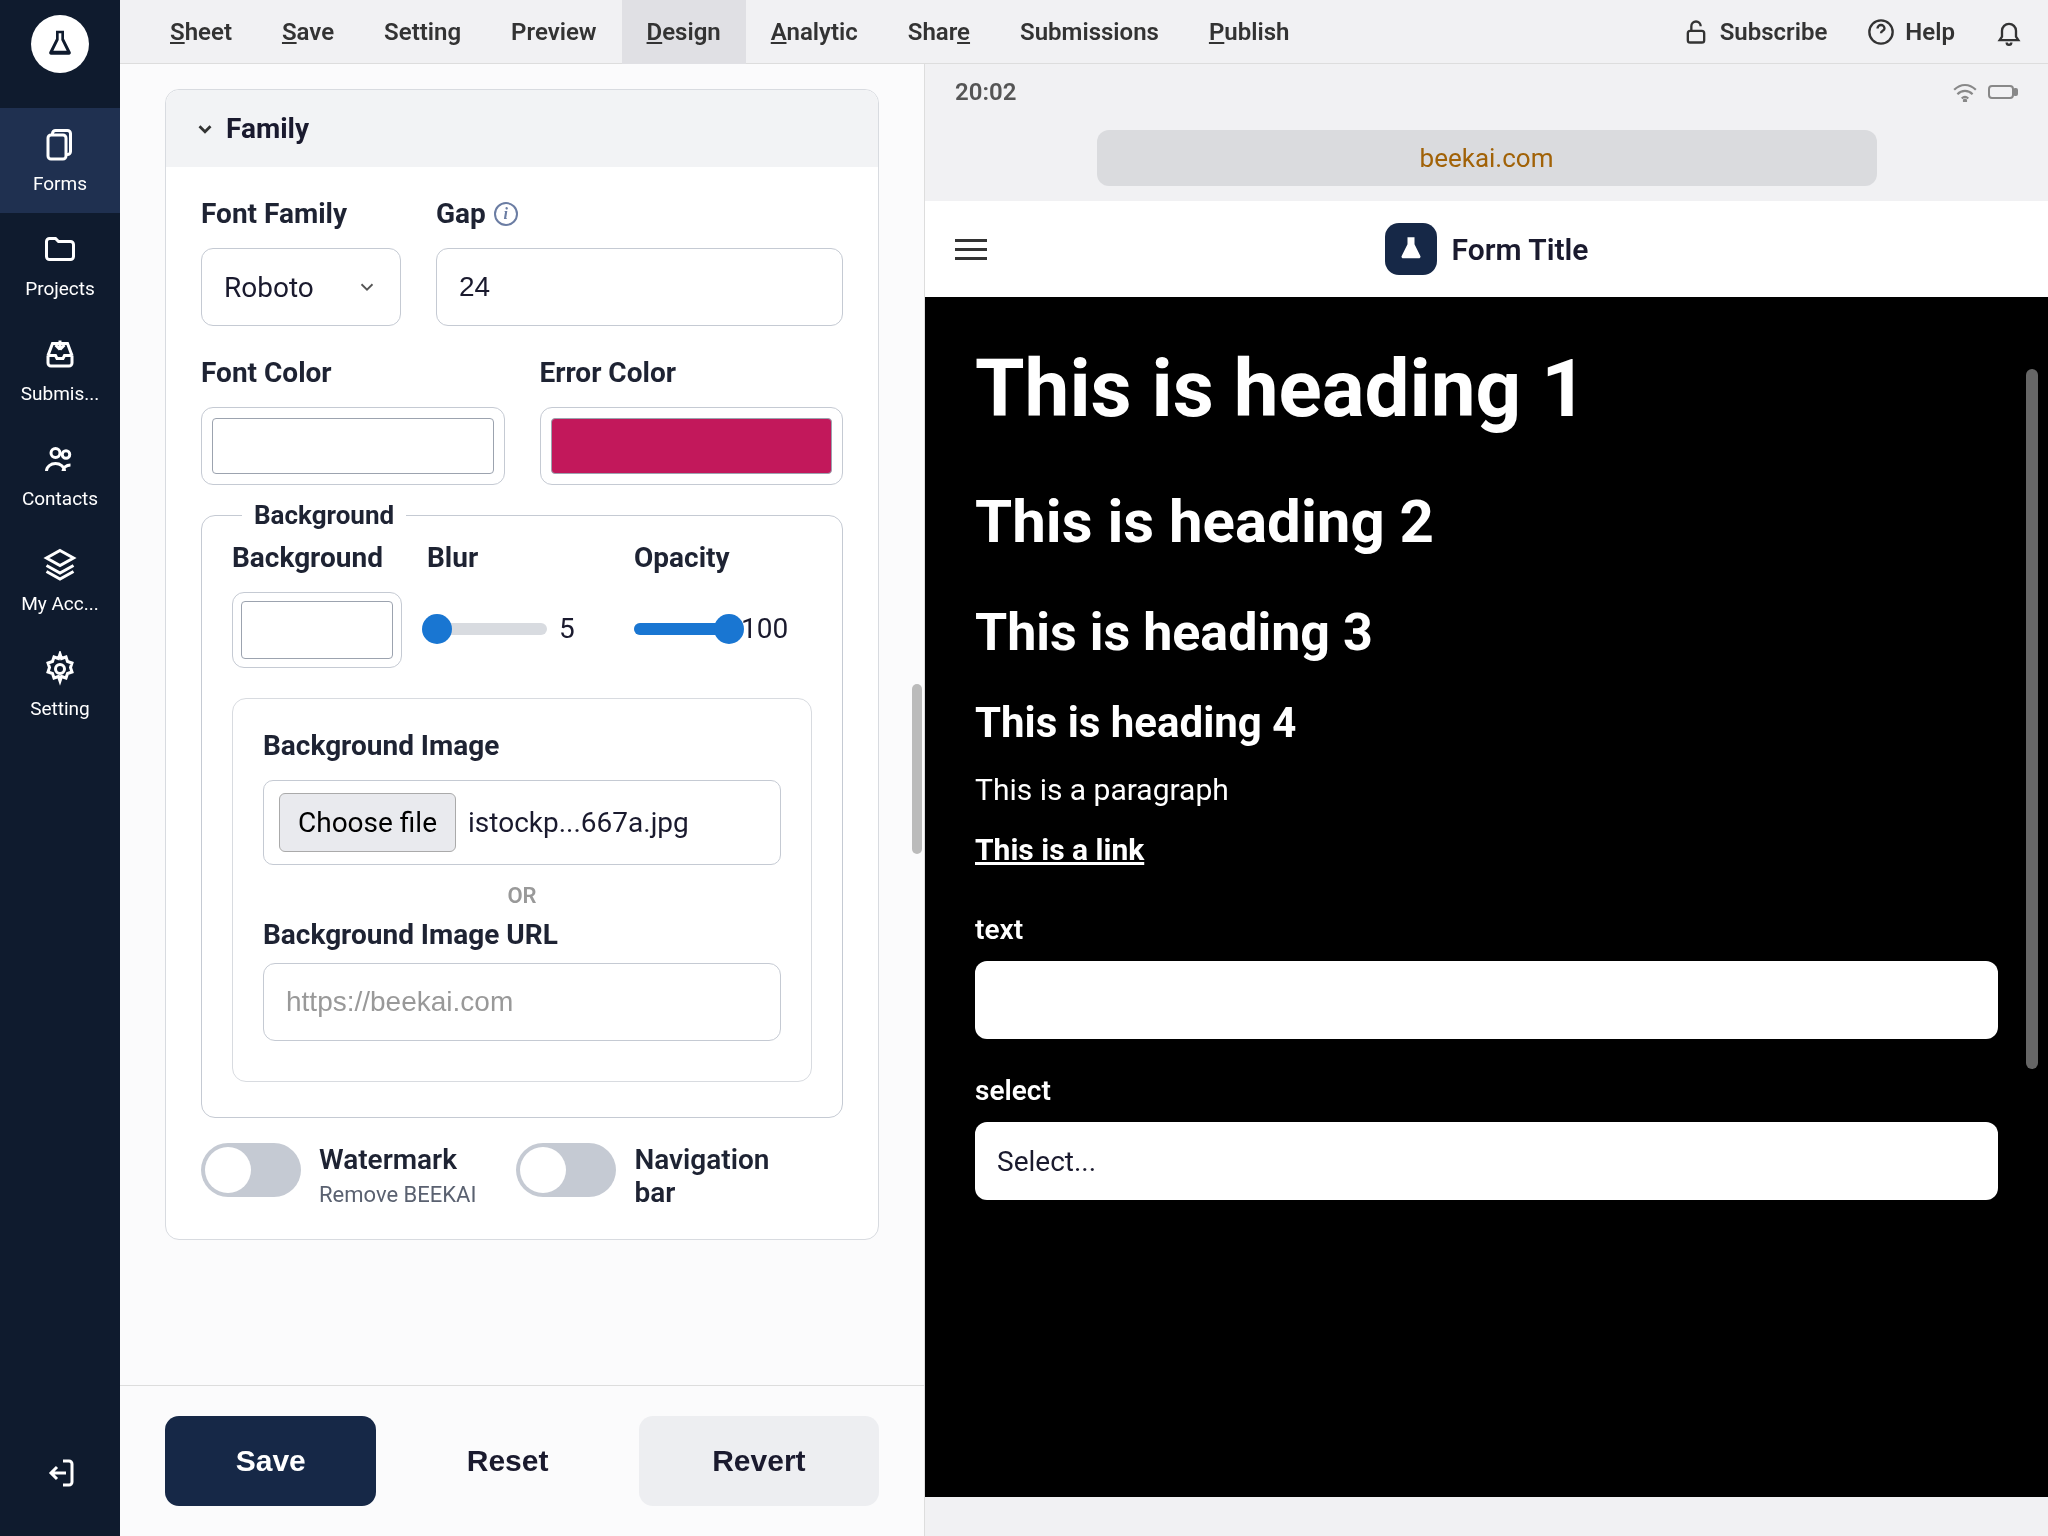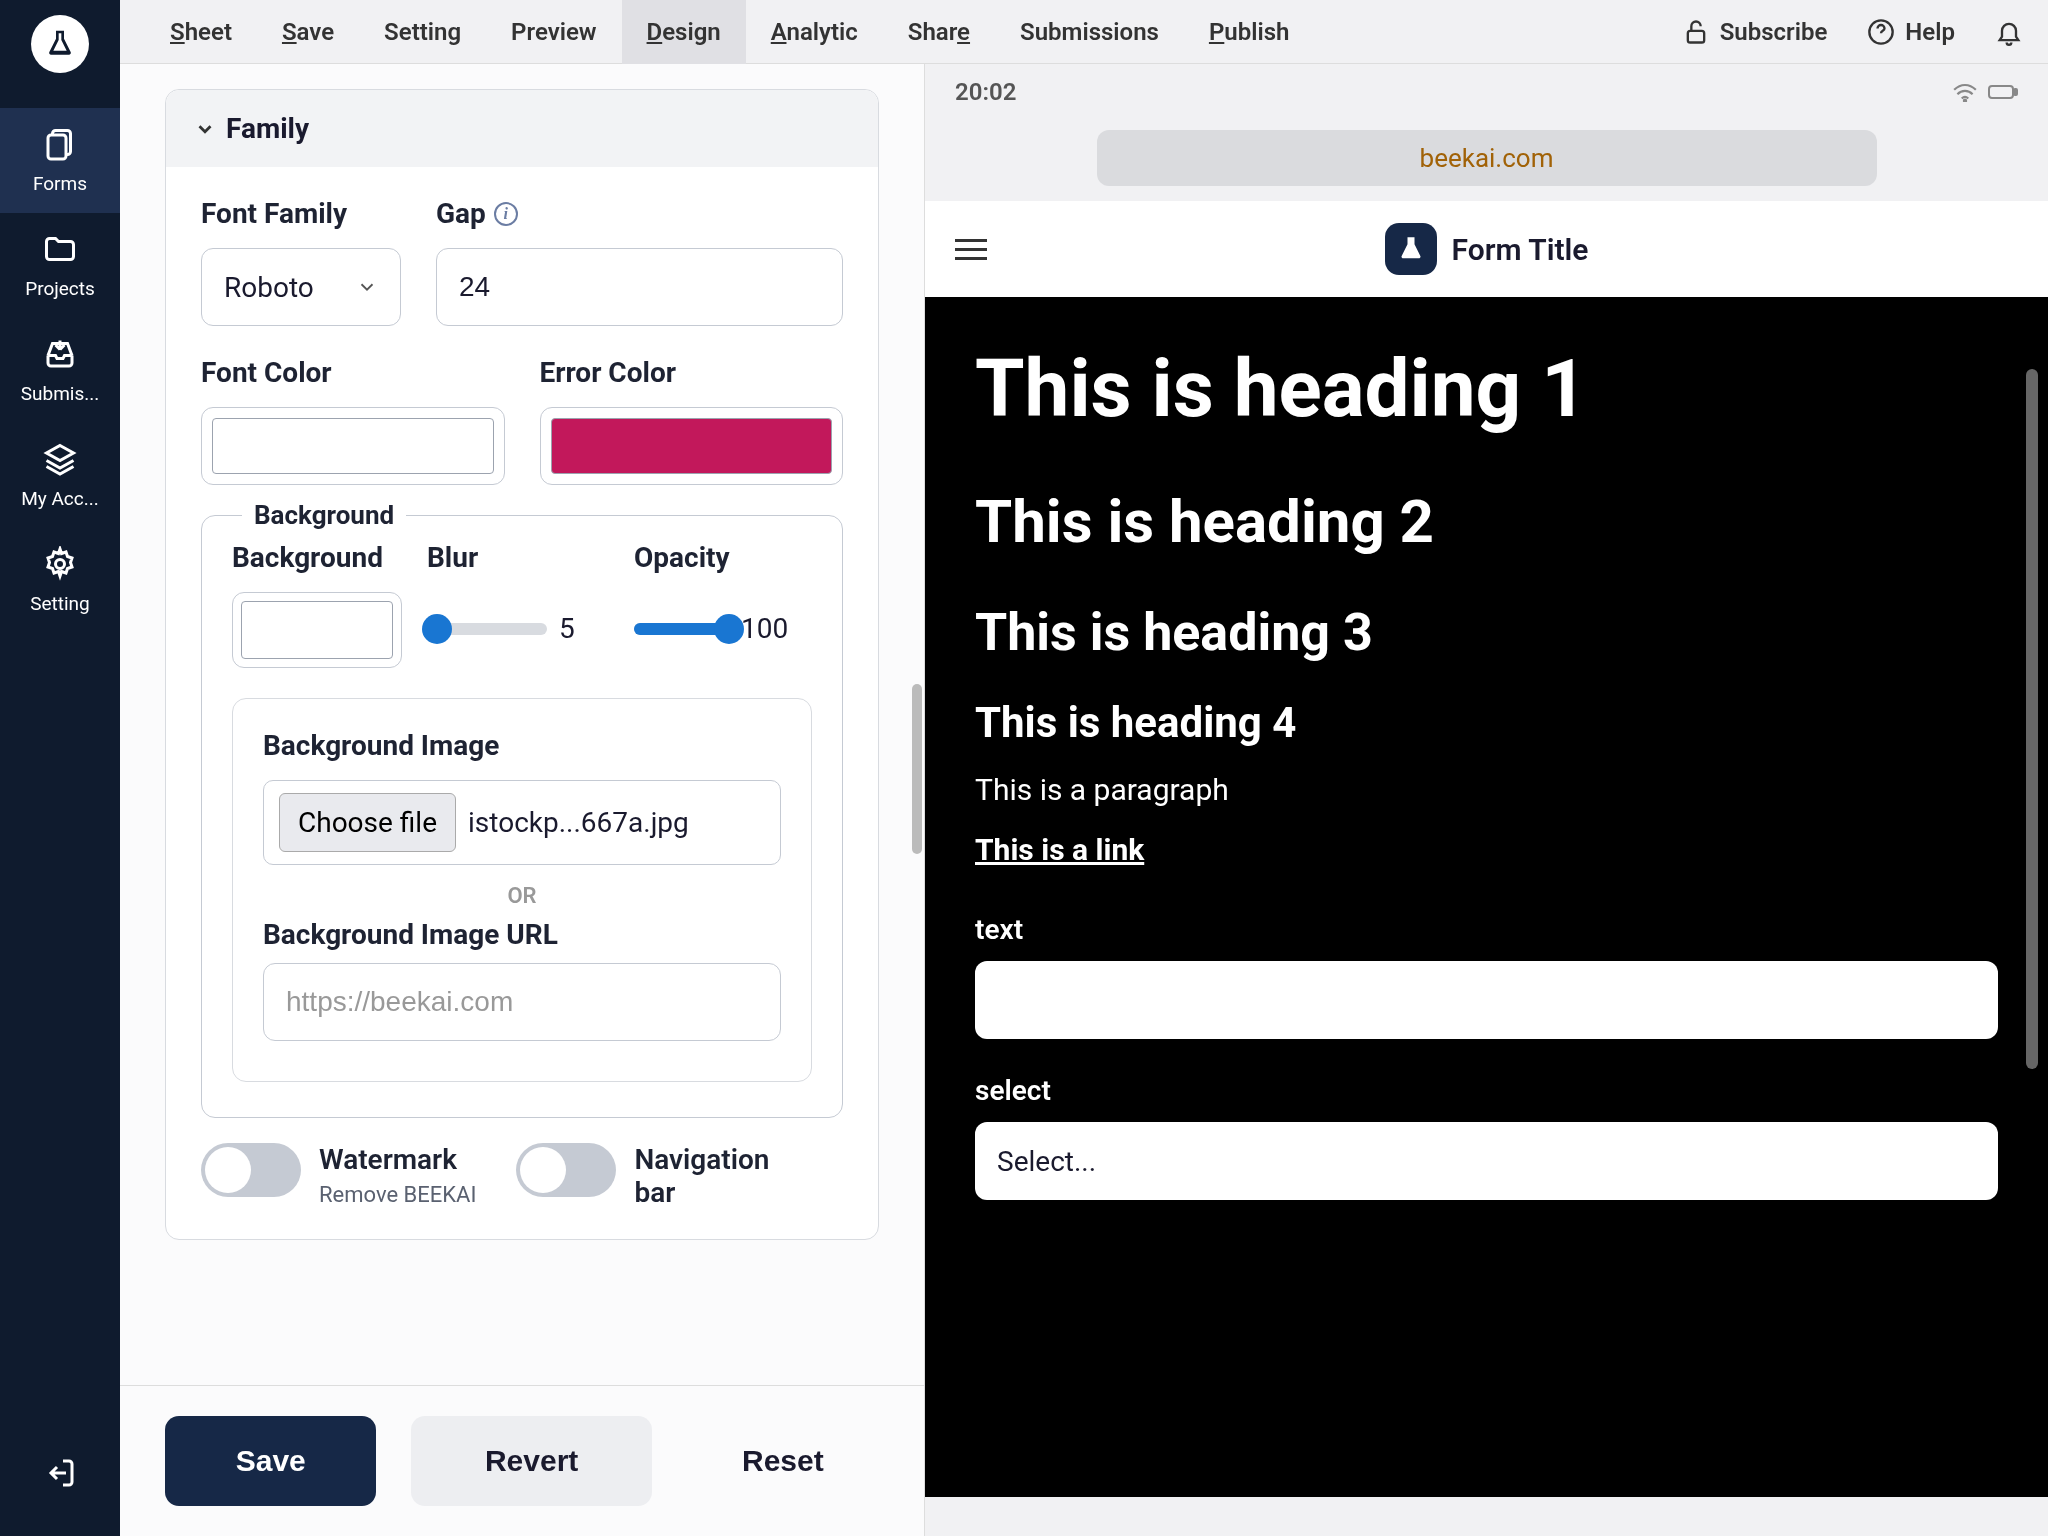--- a/index.html
+++ b/index.html
@@ -556,20 +556,30 @@
     </span>
     <span>Projects</span>
   </div>
   <div class="sidebar-item">
     <span class="icon">
       <svg width="36" height="36" viewBox="0 0 24 24" fill="none" stroke="#fff" stroke-width="2">
           <path d="M4 13v5a2 2 0 002 2h12a2 2 0 002-2v-5M4 13l3-8h10l3 8M4 13h5l1 2h4l1-2h5M12 3v6m0 0l-3-3m3 3l3-3"></path>
         </svg>
     </span>
     <span>Submis...</span>
+  </div>
+  <div class="sidebar-item">
+    <span class="icon">
+      <svg width="36" height="36" viewBox="0 0 24 24" fill="none" stroke="#fff" stroke-width="2">
+          <circle cx="9" cy="8" r="3"></circle>
+          <circle cx="16" cy="9" r="2.5"></circle>
+          <path d="M3 20c0-3 3-5 6-5s6 2 6 5M14 20c0-2 2-4 5-4"></path>
+        </svg>
+    </span>
+    <span>Contacts</span>
   </div>
   <div class="sidebar-item">
     <span class="icon">
       <svg width="36" height="36" viewBox="0 0 24 24" fill="none" stroke="#fff" stroke-width="2">
           <path d="M12 3l9 5-9 5-9-5 9-5zM3 13l9 5 9-5M3 17l9 5 9-5"></path>
         </svg>
     </span>
     <span>My Acc...</span>
   </div>
   <div class="sidebar-item">
@@ -750,22 +760,22 @@
                   <div class="toggle-label" style="max-width:160px">Navigation bar</div>
                 </div>
               </div>
             </div>
           </div>
         </div>
       </div>
       <div class="scroll-indicator"></div>
       <div class="action-bar">
         <button class="btn btn-primary">Save</button>
+        <button class="btn btn-ghost">Reset</button>
         <button class="btn btn-secondary">Revert</button>
-        <button class="btn btn-ghost">Reset</button>
       </div>
     </div>
 
     <div class="preview">
       <div class="device-header">
         <span>20:02</span>
         <div class="device-icons">
           <svg width="26" height="20" viewBox="0 0 24 18" fill="none" stroke="#888" stroke-width="2">
               <path d="M2 7c6-6 14-6 20 0M5 11c4-4 10-4 14 0M9 15c2-2 4-2 6 0"></path>
               <circle cx="12" cy="17" r="1" fill="#888"></circle>

